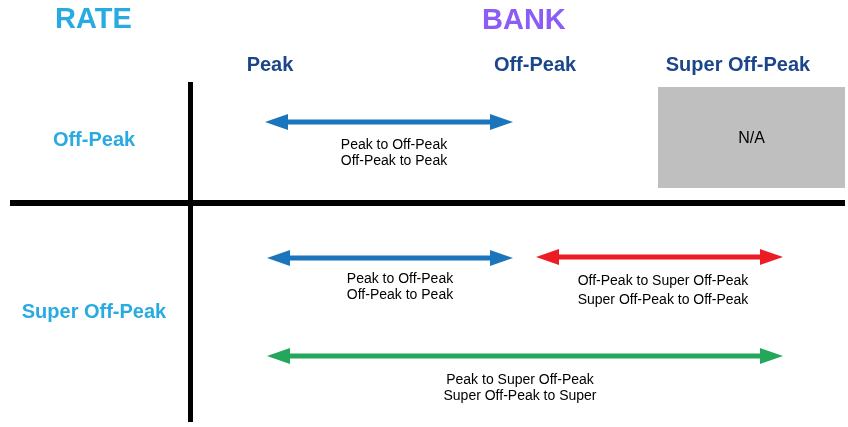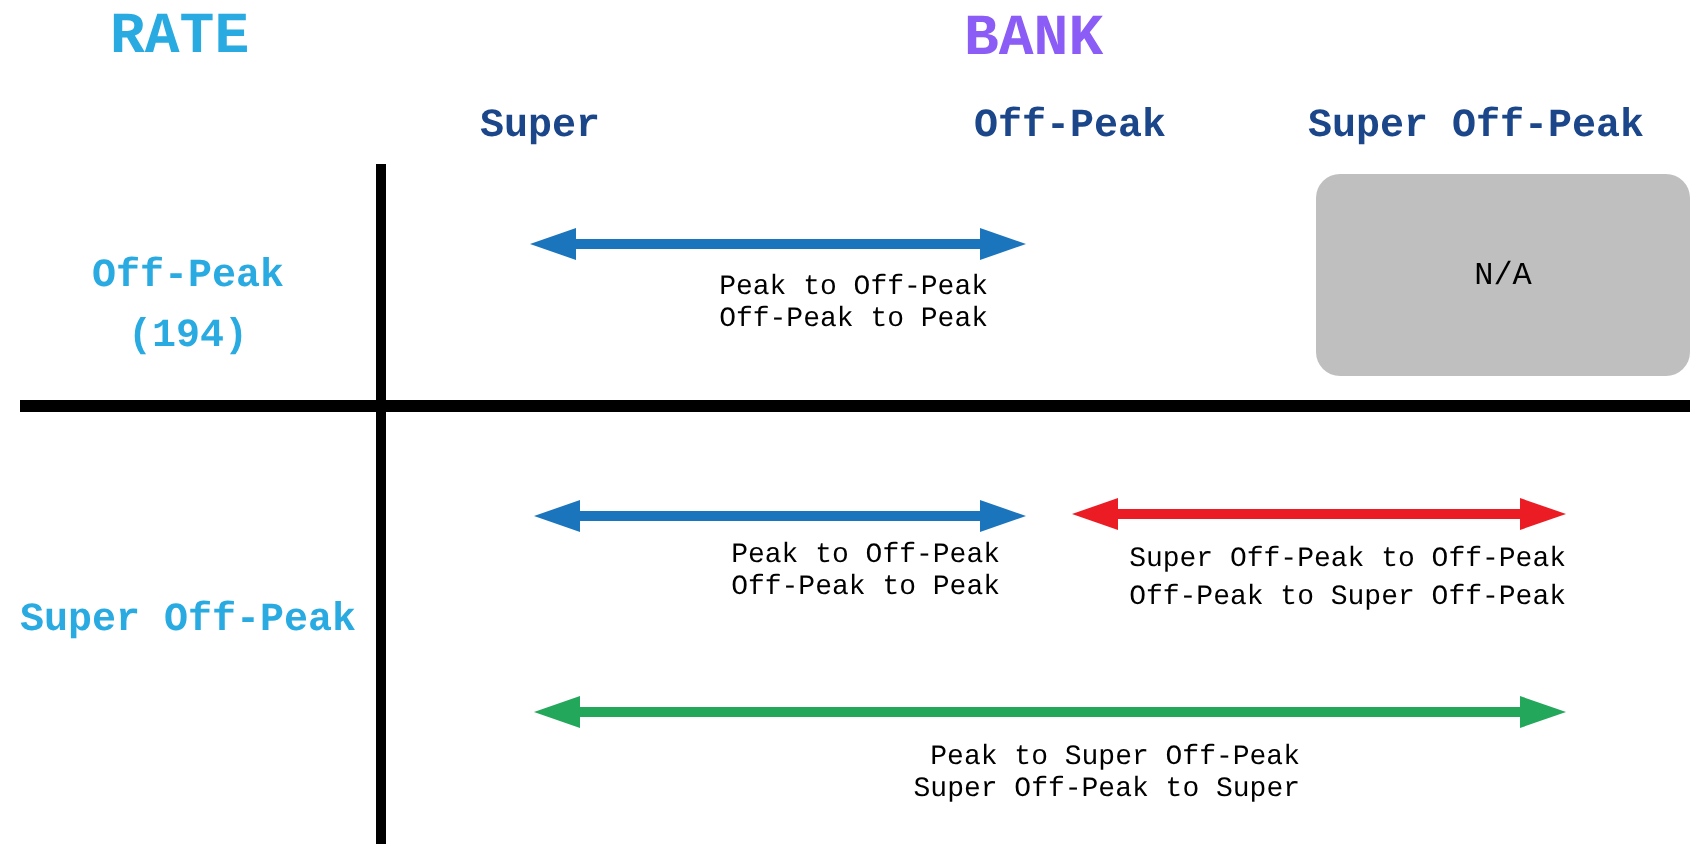--- a/index.html
+++ b/index.html
@@ -1,61 +1,60 @@
 <!DOCTYPE html>
 <html><head>
 <meta charset="utf-8">
 <style>
   html,body { margin:0; padding:0; background:#ffffff; }
   .stage {
     position:relative; width:848px; height:427px; background:#ffffff;
-    font-family:Liberation Mono, monospace; overflow:hidden;
+    font-family:Liberation Sans, sans-serif; overflow:hidden;
   }
   .axis-title { position:absolute; font-weight:bold; font-size:29px; line-height:1; letter-spacing:0px; }
   .rate-pos { left:55px; top:4px; }
   .bank-pos { left:482px; top:5px; }
   .colh { position:absolute; top:54px; font-weight:bold; font-size:20px; line-height:1; text-align:center; }
   .c1 { left:210px; width:120px; }
   .c2 { left:465px; width:140px; }
   .c3 { left:653px; width:170px; }
   .rowh { position:absolute; left:9px; width:170px; font-weight:bold; font-size:20px; line-height:1; text-align:center; }
   .r1a { top:129px; }
   .r1b { top:159px; }
   .r2a { top:301px; }
   .r2b { top:329px; }
   .vline { position:absolute; left:188px; top:82px; width:5px; height:340px; }
   .hline { position:absolute; left:10px; top:200px; width:835px; height:6px; }
   .na-box { position:absolute; left:658px; top:87px; width:187px; height:101px;
             display:flex; align-items:center; justify-content:center;
-            font-size:16px; color:#000;border-radius:12px; }
+            font-size:16px; color:#000; }
   .arrow { position:absolute; display:block; }
   .a1 { left:265px; top:112px; }
   .a2 { left:267px; top:248px; }
   .a3 { left:536px; top:247px; }
   .a4 { left:267px; top:346px; }
-  .albl { position:absolute; text-align:right; font-size:14px; line-height:15.5px; color:#000; }
+  .albl { position:absolute; text-align:center; font-size:14px; line-height:15.5px; color:#000; }
   .l1 { left:294px; top:137px; width:200px; }
   .l2 { left:300px; top:271px; width:200px; }
   .l3 { left:543px; top:271px; width:240px; line-height:19px; }
   .l4 { left:390px; top:371px; width:260px; line-height:16px; }
 </style>
 </head>
 <body>
 
 <div class="stage">
 
   <div class="axis-title rate-pos" style="color: rgb(41, 171, 226);">RATE</div>
   <div class="axis-title bank-pos" style="color: #8b5cf6;">BANK</div>
 
-  <div class="colh c1" style="color: rgb(27, 70, 137);">Super</div>
+  <div class="colh c1" style="color: rgb(27, 70, 137);">Peak</div>
   <div class="colh c2" style="color: rgb(27, 70, 137);">Off-Peak</div>
   <div class="colh c3" style="color: rgb(27, 70, 137);">Super Off-Peak</div>
 
   <div class="rowh r1a" style="color: rgb(41, 171, 226);">Off-Peak</div>
-  <div class="rowh r1b" style="color: rgb(41, 171, 226);">(194)</div>
   <div class="rowh r2a" style="color: rgb(41, 171, 226);">Super Off-Peak</div>
 
   <div class="vline" style="background-color: rgb(0, 0, 0);"></div>
   <div class="hline" style="background-color: rgb(0, 0, 0);"></div>
 
   <div class="na-box" style="background-color: rgb(191, 191, 191);">
     <span>N/A</span>
   </div>
 
   <svg class="arrow a1" width="248" height="20" viewBox="0 0 248 20">
@@ -77,22 +76,22 @@
     <div>Peak to Off-Peak</div>
     <div>Off-Peak to Peak</div>
   </div>
 
   <svg class="arrow a3" width="247" height="20" viewBox="0 0 247 20">
     <rect x="18" y="7.5" width="211" height="5" fill="#EC1C24"></rect>
     <polygon points="0,10 23,2 23,18" fill="#EC1C24"></polygon>
     <polygon points="247,10 224,2 224,18" fill="#EC1C24"></polygon>
   </svg>
   <div class="albl l3">
+    <div>Off-Peak to Super Off-Peak</div>
     <div>Super Off-Peak to Off-Peak</div>
-    <div>Off-Peak to Super Off-Peak</div>
   </div>
 
   <svg class="arrow a4" width="516" height="20" viewBox="0 0 516 20">
     <rect x="18" y="7.5" width="480" height="5" fill="#22A75B"></rect>
     <polygon points="0,10 23,2 23,18" fill="#22A75B"></polygon>
     <polygon points="516,10 493,2 493,18" fill="#22A75B"></polygon>
   </svg>
   <div class="albl l4">
     <div>Peak to Super Off-Peak</div>
     <div>Super Off-Peak to Super</div>

